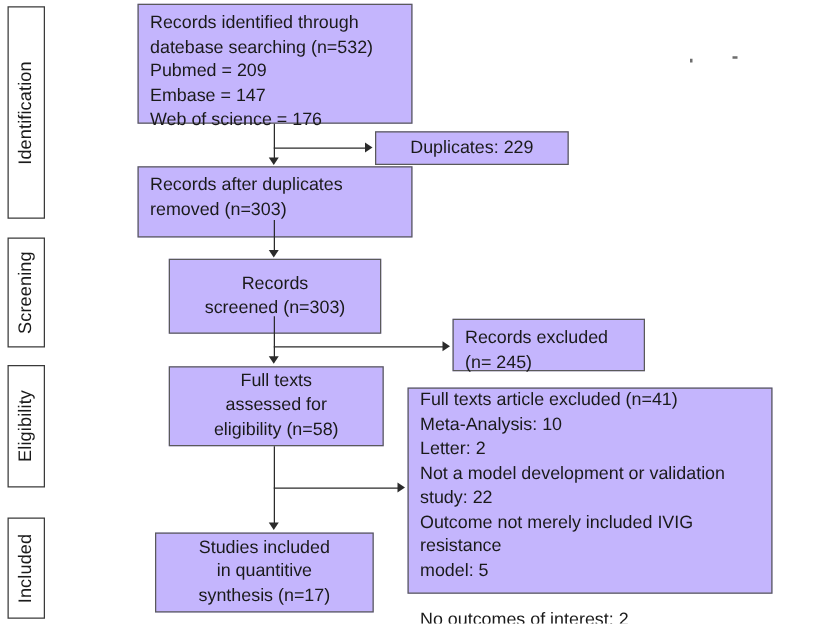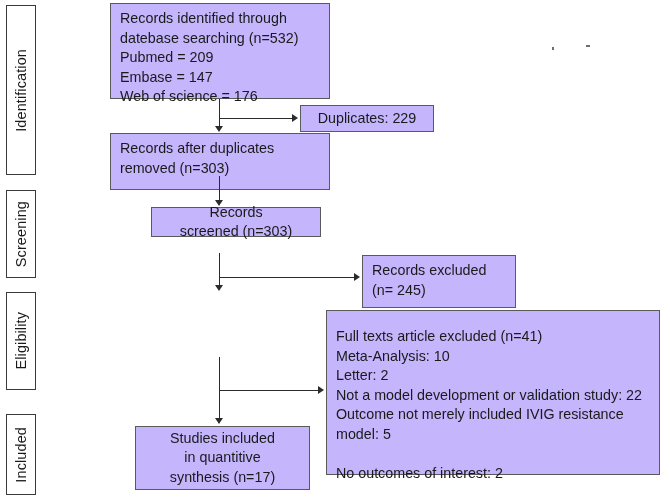--- a/index.html
+++ b/index.html
@@ -110,52 +110,57 @@
   </div>
 
   <div class="flow-box box-left" style="left:110px; top:3px; width:220px; height:96px;">
     <span class="box-text">Records identified through
 datebase searching (n=532)
 Pubmed = 209
 Embase = 147
 Web of science = 176</span>
   </div>
 
-  <div class="flow-box box-center" style="left:300px; top:105px; width:134px; height:27px;">
+  <div class="flow-box box-center" style="left:300px; top:105px; width:155px; height:27px;">
     <span class="box-text">Duplicates: 229</span>
   </div>
 
   <div class="flow-box box-left" style="left:110px; top:133px; width:220px; height:57px;">
     <span class="box-text">Records after duplicates
 removed (n=303)</span>
   </div>
 
-  <div class="flow-box box-center" style="left:135px; top:207px; width:170px; height:30px;margin-left:16px;">
+  <div class="flow-box box-center" style="left:135px; top:207px; width:170px; height:60px;">
     <span class="box-text">Records
 screened (n=303)</span>
   </div>
 
-  <div class="flow-box box-left" style="left:362px; top:255px; width:154px; height:53px;">
+  <div class="flow-box box-left" style="left:362px; top:255px; width:154px; height:42px;">
     <span class="box-text">Records excluded
 (n= 245)</span>
   </div>
 
+  <div class="flow-box box-center" style="left:135px; top:293px; width:172px; height:64px;">
+    <span class="box-text">Full texts
+assessed for
+eligibility (n=58)</span>
+  </div>
 
-  <div class="flow-box box-left" style="left:326px; top:310px; width:334px; height:165px; padding-top:16px;">
+  <div class="flow-box box-left" style="left:326px; top:310px; width:292px; height:165px; padding-top:0;">
     <span class="box-text">Full texts article excluded (n=41)
 Meta-Analysis: 10
 Letter: 2
 Not a model development or validation study: 22
 Outcome not merely included IVIG resistance
 model: 5
 
 No outcomes of interest: 2</span>
   </div>
 
-  <div class="flow-box box-center" style="left:135px; top:426px; width:175px; height:64px;">
+  <div class="flow-box box-center" style="left:124px; top:426px; width:175px; height:64px;">
     <span class="box-text">Studies included
 in quantitive
 synthesis (n=17)</span>
   </div>
 
   <div class="vline" style="left:219px; top:99px; height:28px;"></div>
   <div class="arrow-down" style="left:214.8px; top:126px;"></div>
 
   <div class="hline" style="left:219px; top:118px; width:74px;"></div>
   <div class="arrow-right" style="left:292px; top:113.8px;"></div>

